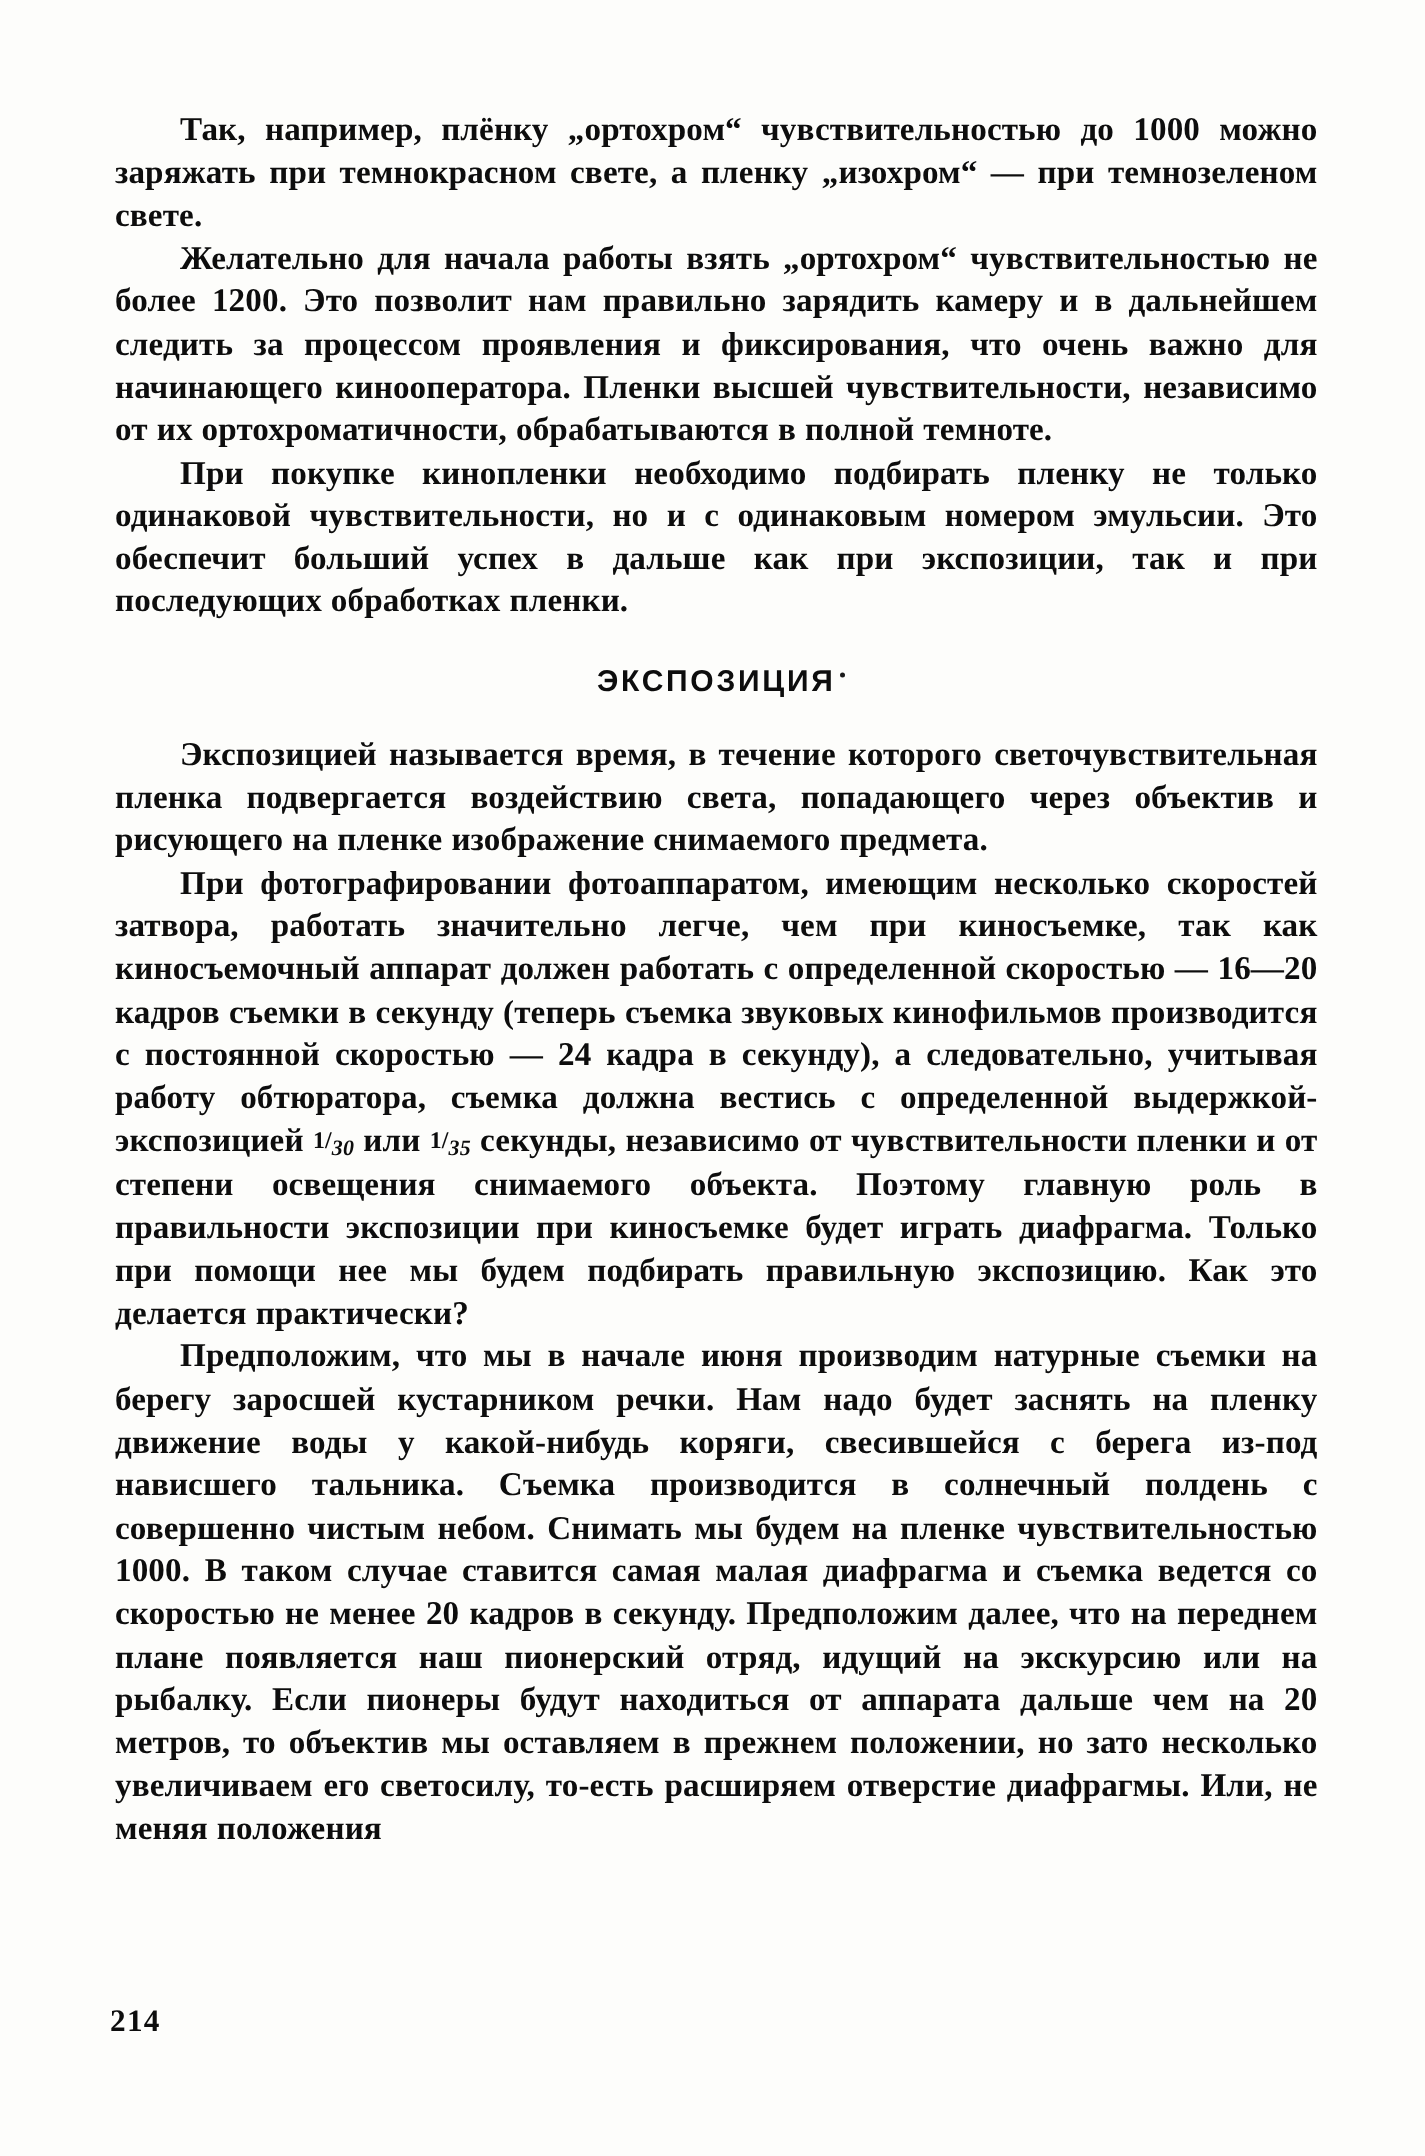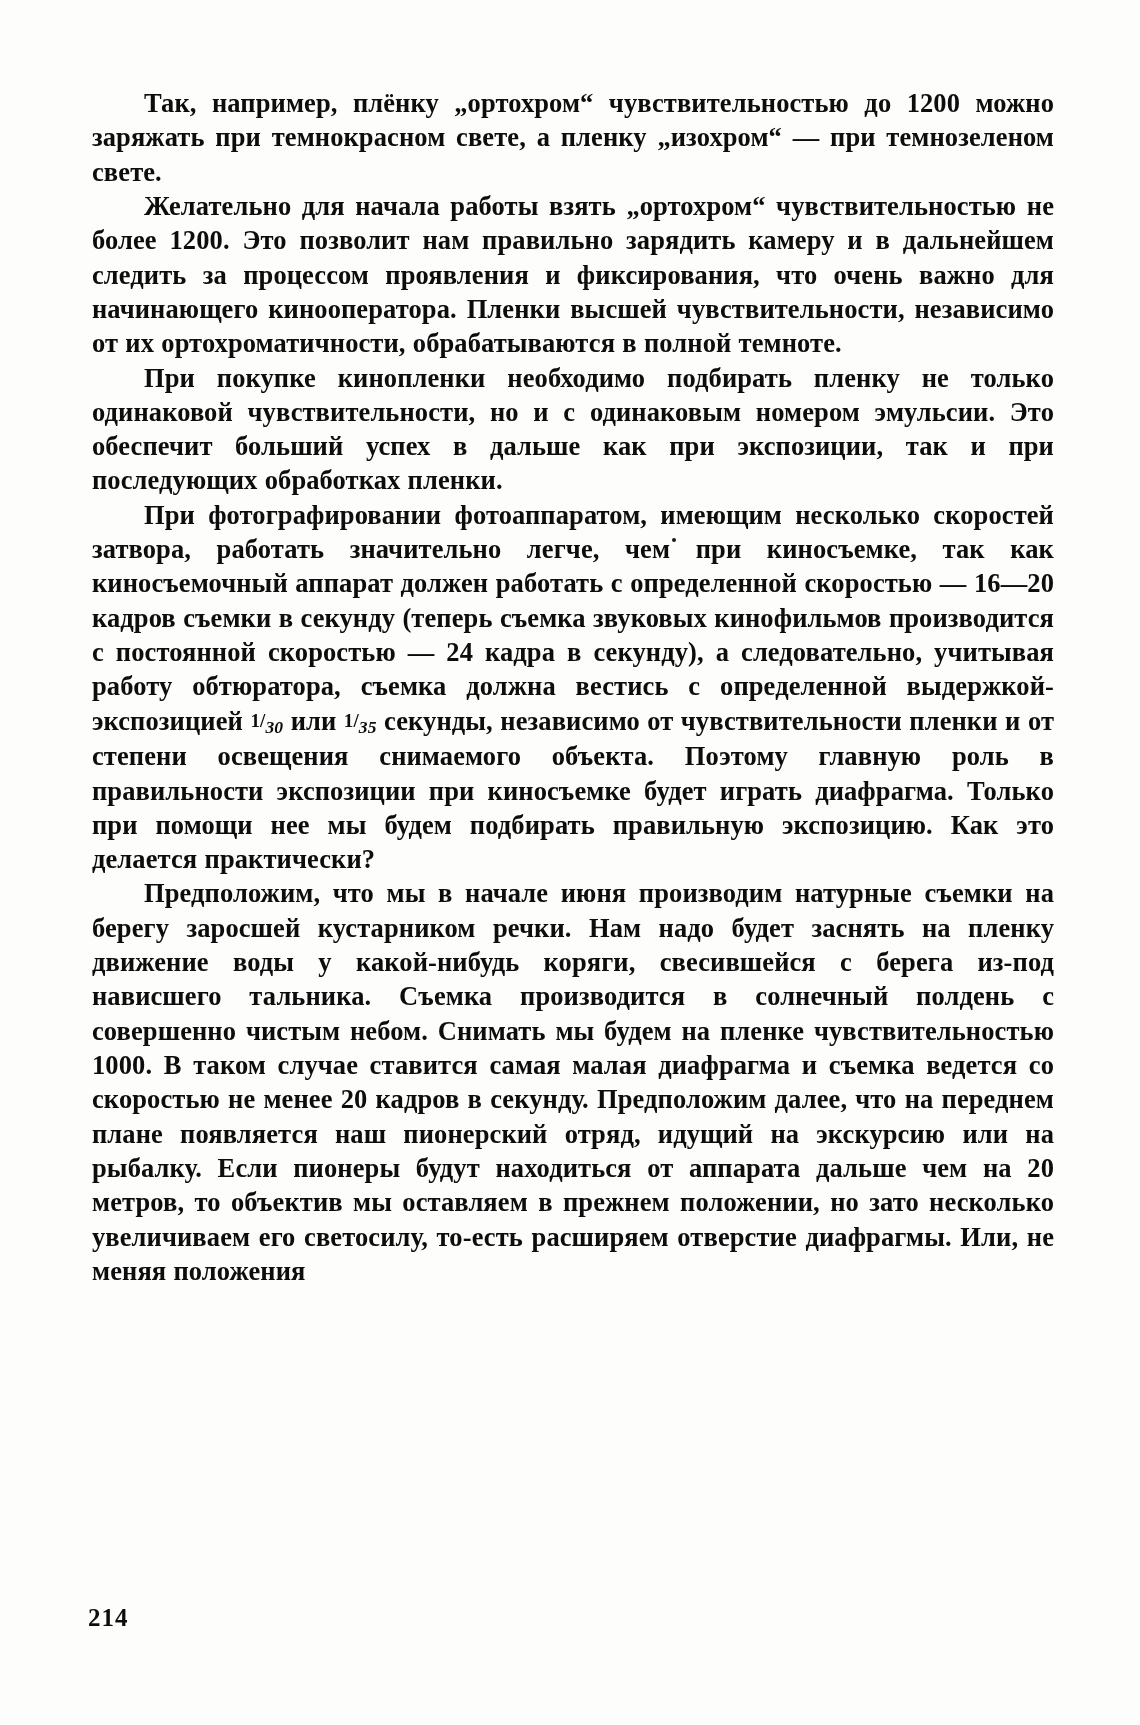--- a/index.html
+++ b/index.html
@@ -76,25 +76,27 @@
     border-radius: 50%;
   }
 </style>
 </head>
 <body>
 
 <div class="page">
 
   <div class="text-column">
 
-    <p class="para">Так, например, плёнку „ортохром“ чувствительностью до 1200 можно заряжать при темнокрасном свете, а пленку „изохром“ — при темнозеленом свете.</p>
+    <p class="para">Так, например, плёнку „ортохром“ чувствительностью до 1000 можно заряжать при темнокрасном свете, а пленку „изохром“ — при темнозеленом свете.</p>
     <p class="para">Желательно для начала работы взять „ортохром“ чувствительностью не более 1200. Это позволит нам правильно зарядить камеру и в дальнейшем следить за процессом проявления и фиксирования, что очень важно для начинающего кинооператора. Пленки высшей чувствительности, независимо от их ортохроматичности, обрабатываются в полной темноте.</p>
     <p class="para">При покупке кинопленки необходимо подбирать пленку не только одинаковой чувствительности, но и с одинаковым номером эмульсии. Это обеспечит больший успех в дальше как при экспозиции, так и при последующих обработках пленки.</p>
 
+    <div class="heading">ЭКСПОЗИЦИЯ</div>
 
+    <p class="para">Экспозицией называется время, в течение которого светочувствительная пленка подвергается воздействию света, попадающего через объектив и рисующего на пленке изображение снимаемого предмета.</p>
 
     <p class="para"><span>При фотографировании фотоаппаратом, имеющим несколько скоростей затвора, работать значительно легче, чем при киносъемке, так как киносъемочный аппарат должен работать с определенной скоростью — 16—20 кадров съемки в секунду (теперь съемка звуковых кинофильмов производится с постоянной скоростью — 24 кадра в секунду), а следовательно, учитывая работу обтюратора, съемка должна вестись с определенной выдержкой-экспозицией </span><span class="frac"><span>1</span>/<sub>30</sub></span><span> или </span><span class="frac"><span>1</span>/<sub>35</sub></span><span> секунды, независимо от чувствительности пленки и от степени освещения снимаемого объекта. Поэтому главную роль в правильности экспозиции при киносъемке будет играть диафрагма. Только при помощи нее мы будем подбирать правильную экспозицию. Как это делается практически?</span></p>
 
     <p class="para">Предположим, что мы в начале июня производим натурные съемки на берегу заросшей кустарником речки. Нам надо будет заснять на пленку движение воды у какой-нибудь коряги, свесившейся с берега из-под нависшего тальника. Съемка производится в солнечный полдень с совершенно чистым небом. Снимать мы будем на пленке чувствительностью 1000. В таком случае ставится самая малая диафрагма и съемка ведется со скоростью не менее 20 кадров в секунду. Предположим далее, что на переднем плане появляется наш пионерский отряд, идущий на экскурсию или на рыбалку. Если пионеры будут находиться от аппарата дальше чем на 20 метров, то объектив мы оставляем в прежнем положении, но зато несколько увеличиваем его светосилу, то-есть расширяем отверстие диафрагмы. Или, не меняя положения</p>
 
   </div>
 
   <div class="stray-dot"></div>
 
   <div class="page-number">214</div>

